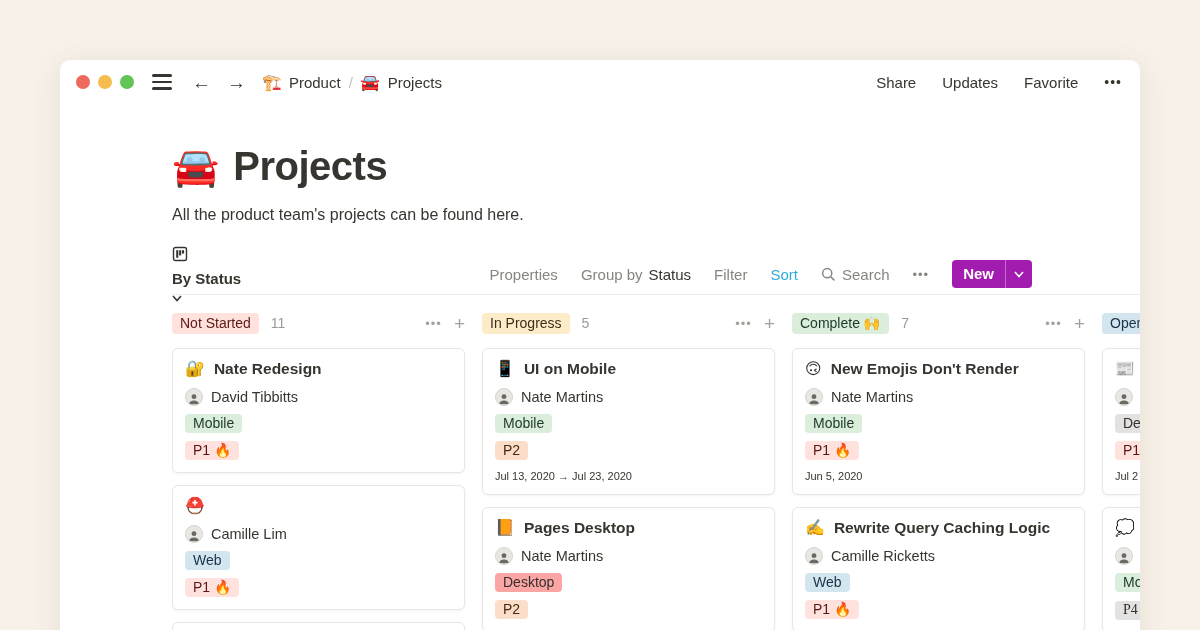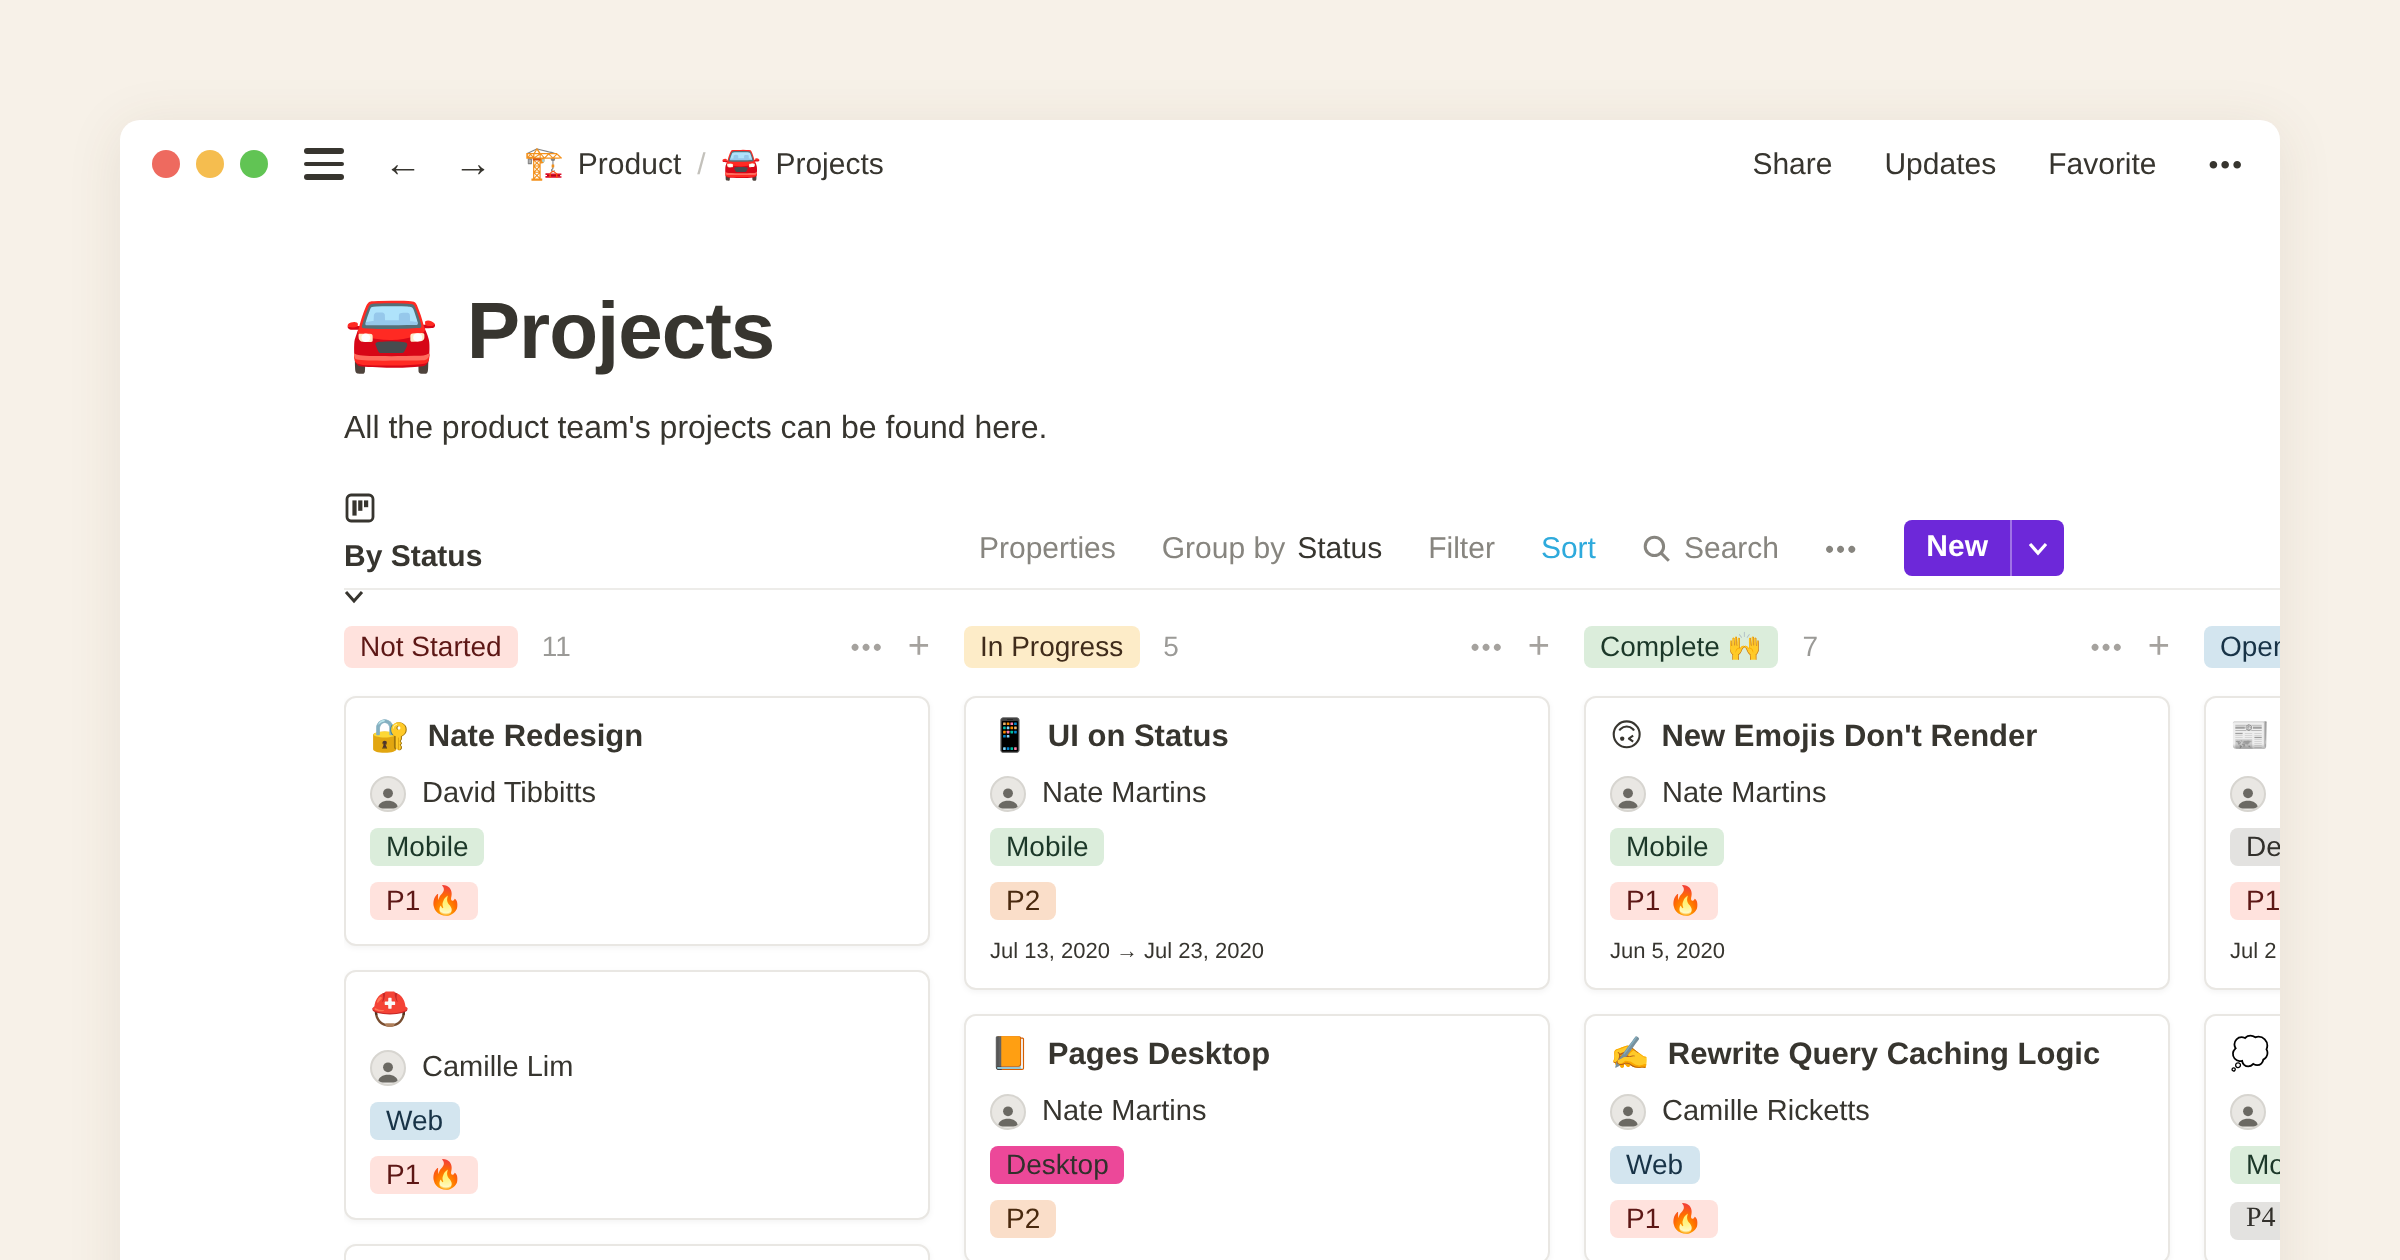--- a/index.html
+++ b/index.html
@@ -34,21 +34,21 @@
   .page-header .emoji { font-size:38px; line-height:1; }
   .page-title { font-size:40px; font-weight:700; letter-spacing:-0.5px; }
   .description { margin-top:15px; font-size:16px; line-height:22px; color:#37352F; }
   
   .toolbar { margin-top:33px; display:flex; align-items:center; height:30px; padding-right:108px; }
   .view-switcher { display:flex; align-items:flex-start; gap:8px; font-size:15px; font-weight:600; cursor:pointer;flex-direction:column; }
   .tools { margin-left:auto; display:flex; align-items:center; gap:23px; font-size:15px; }
   .tool { color:#87857F; cursor:pointer; display:flex; align-items:center; gap:6px; }
   .tool .dark { color:#37352F; }
   .tool.sort { color:#2EAADC; }
-  .new-button { display:flex; align-items:stretch; background:#6d28d9; border-radius:4px; color:#fff; overflow:hidden; cursor:pointer;text-align:right; }
+  .new-button { display:flex; align-items:stretch; background:#a21caf; border-radius:4px; color:#fff; overflow:hidden; cursor:pointer;text-align:right; }
   .new-button .label { padding:5px 11px 6px; font-size:15px; font-weight:600; }
   .new-button .split { display:flex; align-items:center; padding:0 8px; border-left:1px solid rgba(255,255,255,0.35); }
   .hdivider { margin-top:5px; border-top:1px solid #EDECE9; }
   
   .board { margin-top:16px; display:flex; gap:17px; overflow:hidden; }
   .board-column { width:293px; flex:0 0 293px; }
   .col-header { display:flex; align-items:center; height:24px; margin-bottom:13px; }
   .col-pill { padding:2px 8px 3px; border-radius:4px; font-size:14px; font-weight:500; white-space:nowrap; cursor:pointer; }
   .col-count { margin-left:12px; color:#9B9A97; font-size:14px;text-align:right; }
   .col-actions { margin-left:auto; display:flex; align-items:center; gap:12px; color:#A5A29E; }
@@ -208,21 +208,21 @@
             <span class="col-count">5</span>
             <div class="col-actions">
               <span class="col-more">•••</span>
               <span class="col-plus">+</span>
             </div>
           </div>
           <div class="cards">
             <div class="card">
               <div class="card-title">
                 <span class="emoji">📱</span>
-                <span>UI on Status</span>
+                <span>UI on Mobile</span>
               </div>
               <div class="assignee">
                 <span class="avatar">
                   <svg viewBox="0 0 24 24">
                     <circle cx="12" cy="8" r="4.2"></circle>
                     <path d="M3.5 21c0-4.4 4-6.6 8.5-6.6s8.5 2.2 8.5 6.6z"></path>
                   </svg>
                 </span>
                 <span>Nate Martins</span>
               </div>
@@ -237,21 +237,21 @@
               </div>
               <div class="assignee">
                 <span class="avatar">
                   <svg viewBox="0 0 24 24">
                     <circle cx="12" cy="8" r="4.2"></circle>
                     <path d="M3.5 21c0-4.4 4-6.6 8.5-6.6s8.5 2.2 8.5 6.6z"></path>
                   </svg>
                 </span>
                 <span>Nate Martins</span>
               </div>
-              <div class="tag-row"><span class="tag" style="background: #ec4899; color: rgb(50, 48, 44);">Desktop</span></div>
+              <div class="tag-row"><span class="tag" style="background: #fca5a5; color: rgb(50, 48, 44);">Desktop</span></div>
               <div class="tag-row"><span class="tag" style="background: rgb(250, 222, 201); color: rgb(73, 41, 14);">P2</span></div>
             </div>
           </div>
         </div>
         <div class="board-column">
           <div class="col-header">
             <span class="col-pill" style="background: rgb(219, 237, 219); color: rgb(28, 56, 41);">Complete 🙌</span>
             <span class="col-count">7</span>
             <div class="col-actions">
               <span class="col-more">•••</span>

